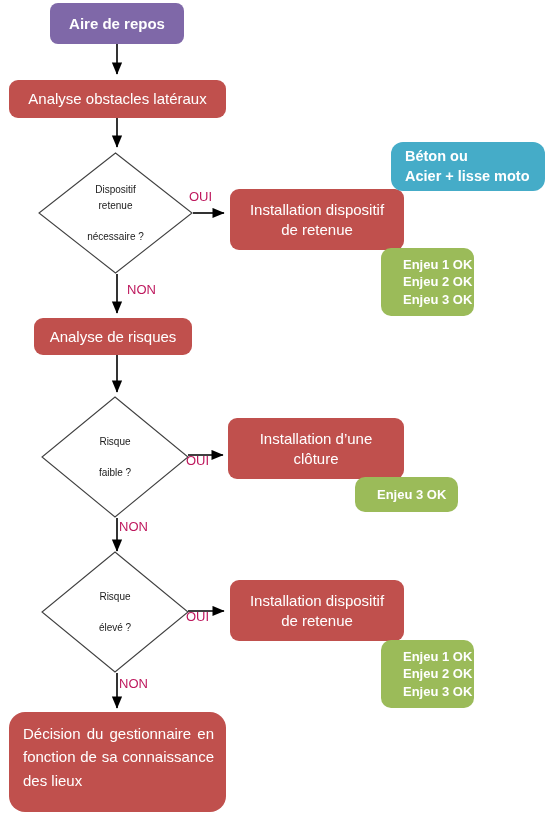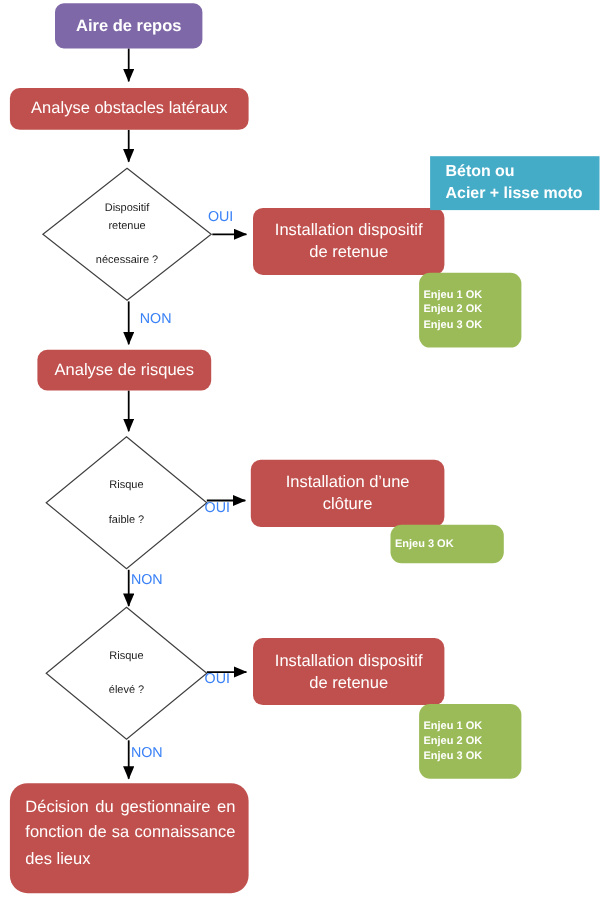--- a/index.html
+++ b/index.html
@@ -51,30 +51,30 @@
     font-size: 15px;
     font-weight: normal;
   }
   .n-note-blue {
     background: #45acc8;
     font-weight: bold;
     font-size: 14.5px;
     justify-content: flex-start;
     text-align: left;
     padding-left: 14px;
-    border-radius: 0;
+    border-radius: 12px;
     line-height: 1.35;
   }
   .n-note-green {
     background: #9bbb59;
     font-weight: bold;
-    font-size: 10px;
+    font-size: 13px;
     justify-content: flex-start;
     text-align: left;
-    padding-left: 4px;
+    padding-left: 22px;
     border-radius: 10px;
     line-height: 1.35;
   }
   .n-final {
     background: #c0504d;
     font-size: 15px;
     display: block;
     text-align: justify;
     text-align-last: left;
     padding: 10px 12px 10px 14px;
@@ -105,21 +105,21 @@
     justify-content: center;
     color: #1a1a1a;
     font-size: 10px;
     line-height: 1.55;
     white-space: pre-line;
     text-align: center;
   }
 
   .edge-label {
     position: absolute;
-    color: #3b82f6;
+    color: #be185d;
     font-size: 13px;
     font-family: "Liberation Sans", sans-serif;
     white-space: nowrap;
   }
 </style>
 </head>
 <body>
 
 <div id="canvas">
 

